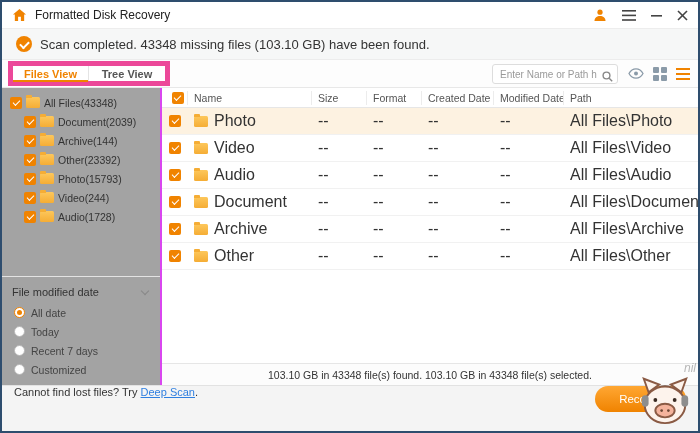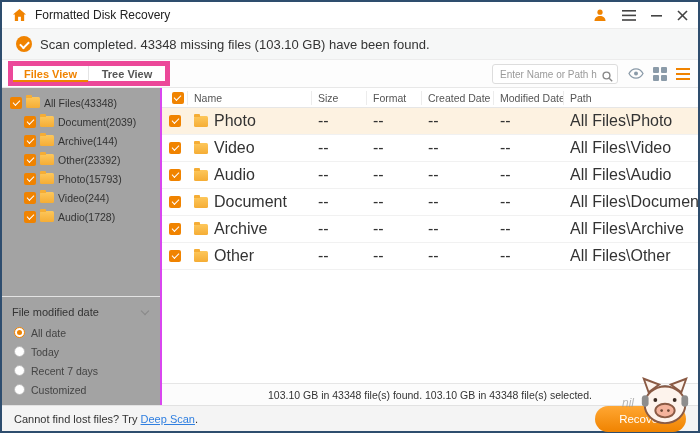--- a/index.html
+++ b/index.html
@@ -85,31 +85,31 @@
   .col-size{width:55px;flex:none;}
   .col-format{width:55px;flex:none;}
   .col-created{width:72px;flex:none;}
   .col-modified{width:70px;flex:none;}
   .col-path{flex:1;}
   .t-fill{flex:1;}
   .t-status{height:22px;flex:none;border-top:1px solid #e6e6e6;display:flex;align-items:center;
     justify-content:center;font-size:10.5px;color:#333;background:#fcfcfc;margin-top:40px;}
 
   
-  .footer{height:26px;flex:none;display:flex;align-items:center;background:#f4f4f4;
+  .footer{height:46px;flex:none;display:flex;background:#f4f4f4;
     border-top:1px solid #e2e2e2;padding:0 12px;}
   .footer-hint{font-size:11px;color:#333;}
   .footer-hint a{color:#2f7fe0;text-decoration:underline;cursor:pointer;}
   .recover-btn{margin-left:auto;height:26px;padding:0 24px;border:none;border-radius:13px;
     background:linear-gradient(180deg,#ffa733,#f08300);color:#fff;font-size:11.5px;
     font-family:inherit;cursor:pointer;}
 
   
   .watermark{position:absolute;right:2px;bottom:0;z-index:5;pointer-events:none;
-    display:flex;flex-direction:row;align-items:center;}
+    display:flex;flex-direction:column;align-items:flex-end;}
   .watermark .wm-text{font-size:12px;font-style:italic;color:#9a9a9a;opacity:.7;
     margin-left:2px;margin-bottom:-4px;}
 </style>
 </head>
 <body>
 
 <div class="window">
 
   <header class="titlebar">
     <span style="display:flex;">

